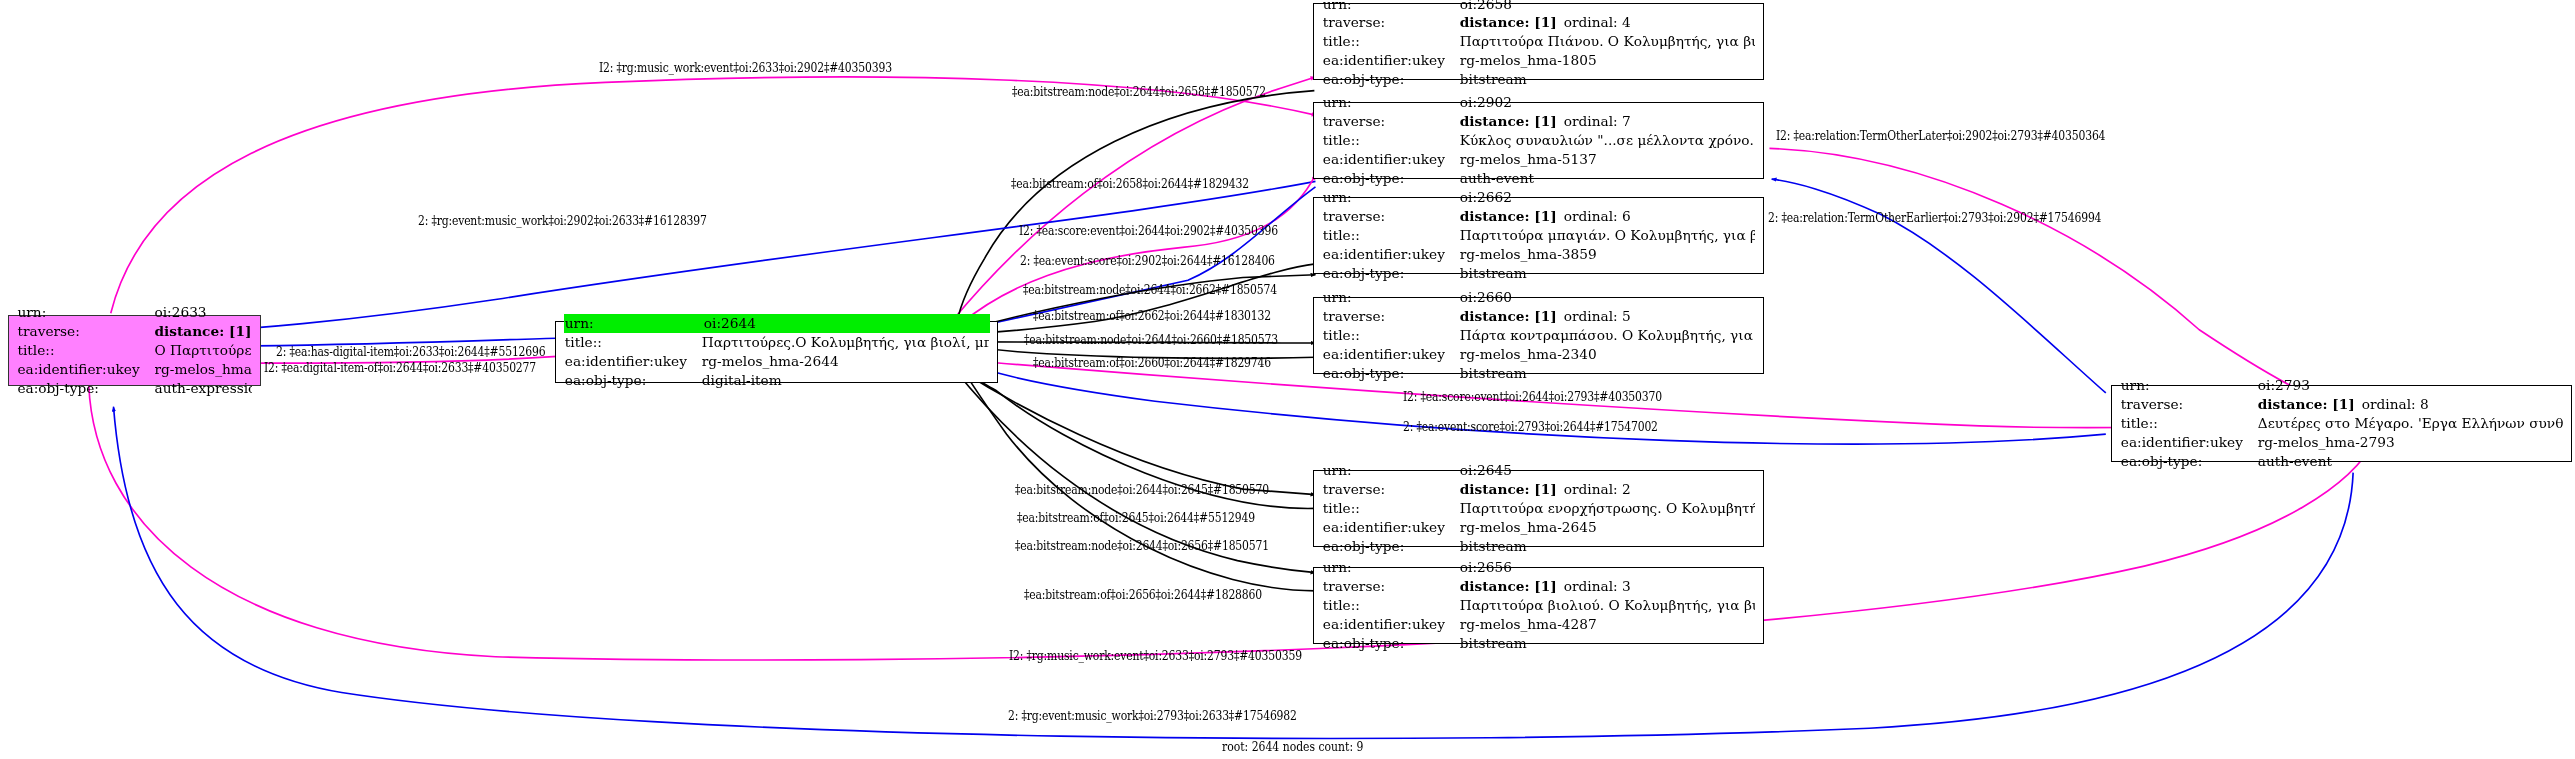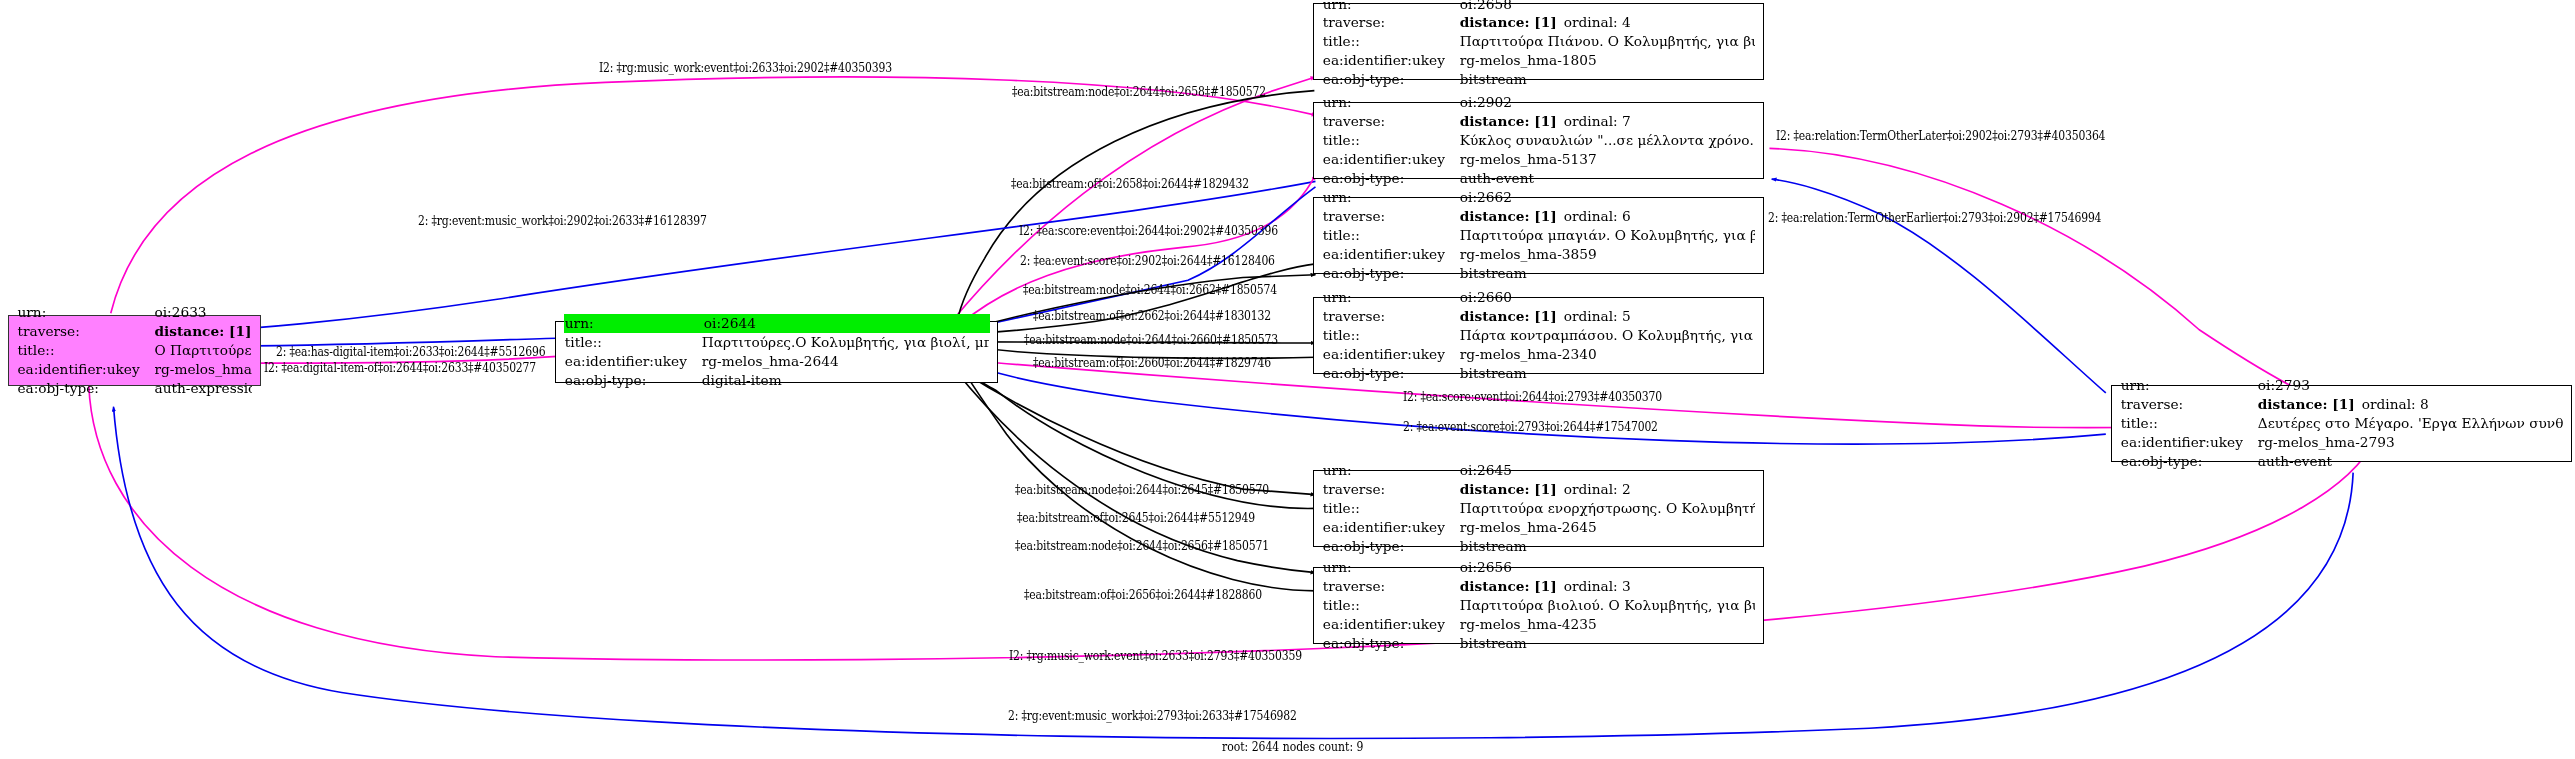--- a/index.html
+++ b/index.html
@@ -318,21 +318,21 @@
     <div class="row">
       <span class="k">traverse:</span>
       <span class="v"><span class="sub1">distance: [1]</span><span>ordinal: 3</span></span>
     </div>
     <div class="row">
       <span class="k">title::</span>
       <span class="v">Παρτιτούρα βιολιού. Ο Κολυμβητής, για βιολί, μπαγιάν, πάν...</span>
     </div>
     <div class="row">
       <span class="k">ea:identifier:ukey</span>
-      <span class="v">rg-melos_hma-4235</span>
+      <span class="v">rg-melos_hma-4287</span>
     </div>
     <div class="row">
       <span class="k">ea:obj-type:</span>
       <span class="v">bitstream</span>
     </div>
   </div>
 
   <div class="node" style="left:2111px; top:385px; width:461px; height:77px;">
     <div class="row">
       <span class="k">urn:</span>

